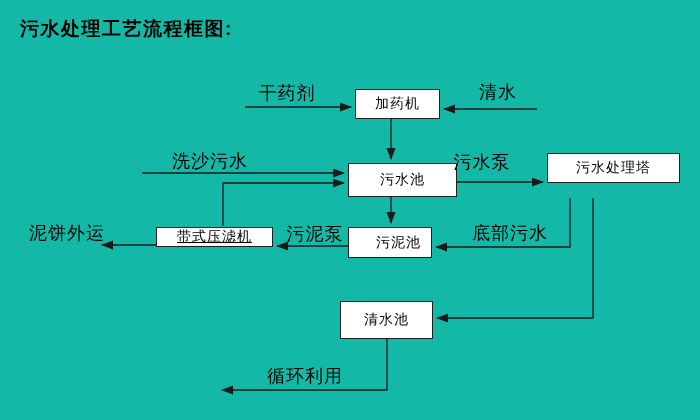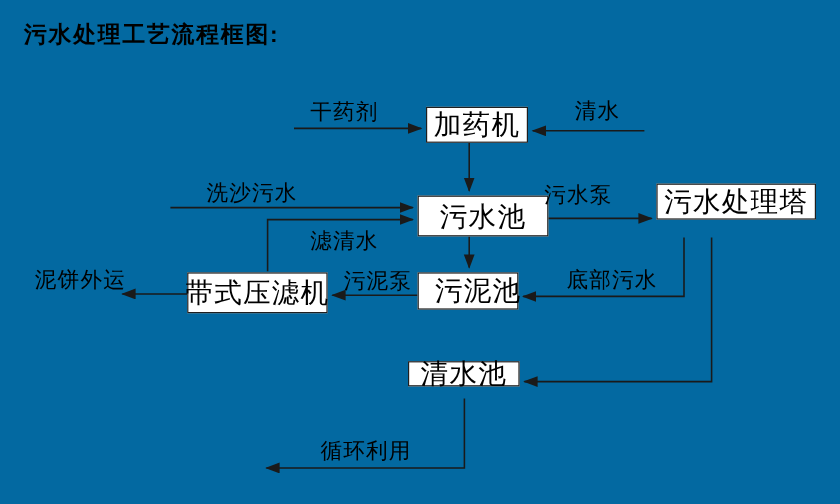--- a/index.html
+++ b/index.html
@@ -1,20 +1,20 @@
 <!DOCTYPE html>
 <html><head>
 <meta charset="utf-8">
 <style>
   html, body { margin: 0; padding: 0; background: #ffffff; }
   .canvas {
     position: relative;
     width: 700px;
     height: 420px;
-    background: #0369a1;
+    background: #14b8a6;
     font-family: "Liberation Sans", sans-serif;
     color: #000000;
     overflow: hidden;
   }
   .title {
     position: absolute;
     left: 20px;
     top: 16px;
     margin: 0;
     font-size: 19px;
@@ -28,21 +28,21 @@
     width: 700px; height: 420px;
   }
   .node {
     position: absolute;
     box-sizing: border-box;
     border: 1.5px solid #1f1f1f;
     background: #ffffff;
     display: flex;
     align-items: center;
     justify-content: center;
-    font-size: 23px;
+    font-size: 14px;
     letter-spacing: 1px;
     white-space: nowrap;
   }
   .flow-label {
     position: absolute;
     font-size: 18px;
     line-height: 20px;
     text-align: center;
     letter-spacing: 1px;
     white-space: nowrap;
@@ -78,33 +78,32 @@
   </svg>
 
   <div class="node" style="left:355px; top:89px; width:85px; height:30px;">加药机</div>
 
   <div class="node" style="left:348px; top:163px; width:109px; height:34px;">污水池</div>
 
   <div class="node" style="left:547px; top:153px; width:133px; height:30px;">污水处理塔</div>
 
   <div class="node" style="left:348px; top:227px; width:84px; height:31px;padding-left:17px;">污泥池</div>
 
-  <div class="node" style="left:156px; top:227px; width:117px; height:34px;">带式压滤机</div>
+  <div class="node" style="left:156px; top:227px; width:117px; height:20px;text-decoration:underline;">带式压滤机</div>
 
-  <div class="node" style="left:340px; top:301px; width:93px; height:21px;">清水池</div>
+  <div class="node" style="left:340px; top:301px; width:93px; height:38px;">清水池</div>
 
   <div class="flow-label" style="left:256px; top:83px; width:62px;">干药剂</div>
 
   <div class="flow-label" style="left:476px; top:82px; width:44px;">清水</div>
 
   <div class="flow-label" style="left:166px; top:151px; width:88px;">洗沙污水</div>
 
   <div class="flow-label" style="left:450px; top:152px; width:64px;">污水泵</div>
 
-  <div class="flow-label" style="left:255px; top:191px; width:64px;">滤清水</div>
 
   <div class="flow-label" style="left:466px; top:223px; width:88px;">底部污水</div>
 
   <div class="flow-label" style="left:284px; top:224px; width:62px;">污泥泵</div>
 
   <div class="flow-label" style="left:23px; top:223px; width:88px;">泥饼外运</div>
 
   <div class="flow-label" style="left:261px; top:366px; width:88px;">循环利用</div>
 
 </div>

